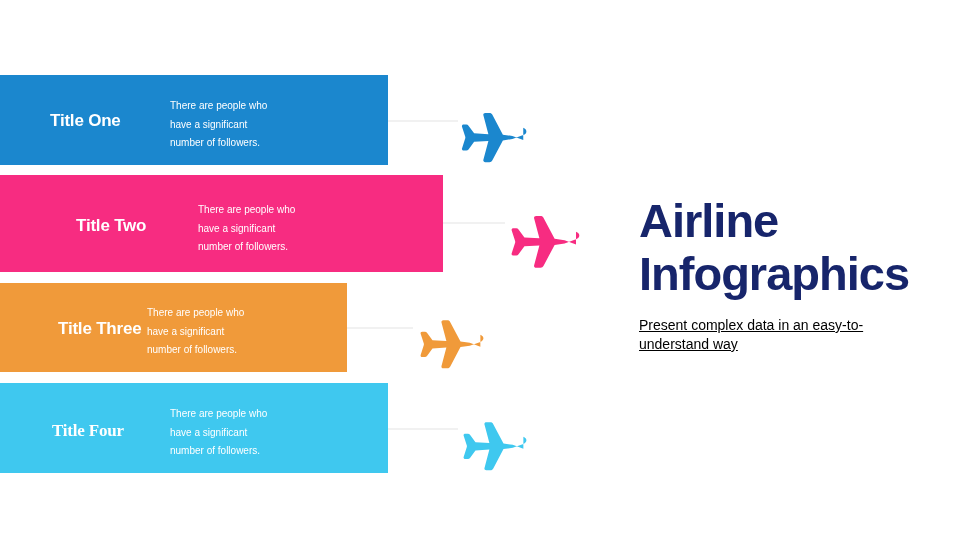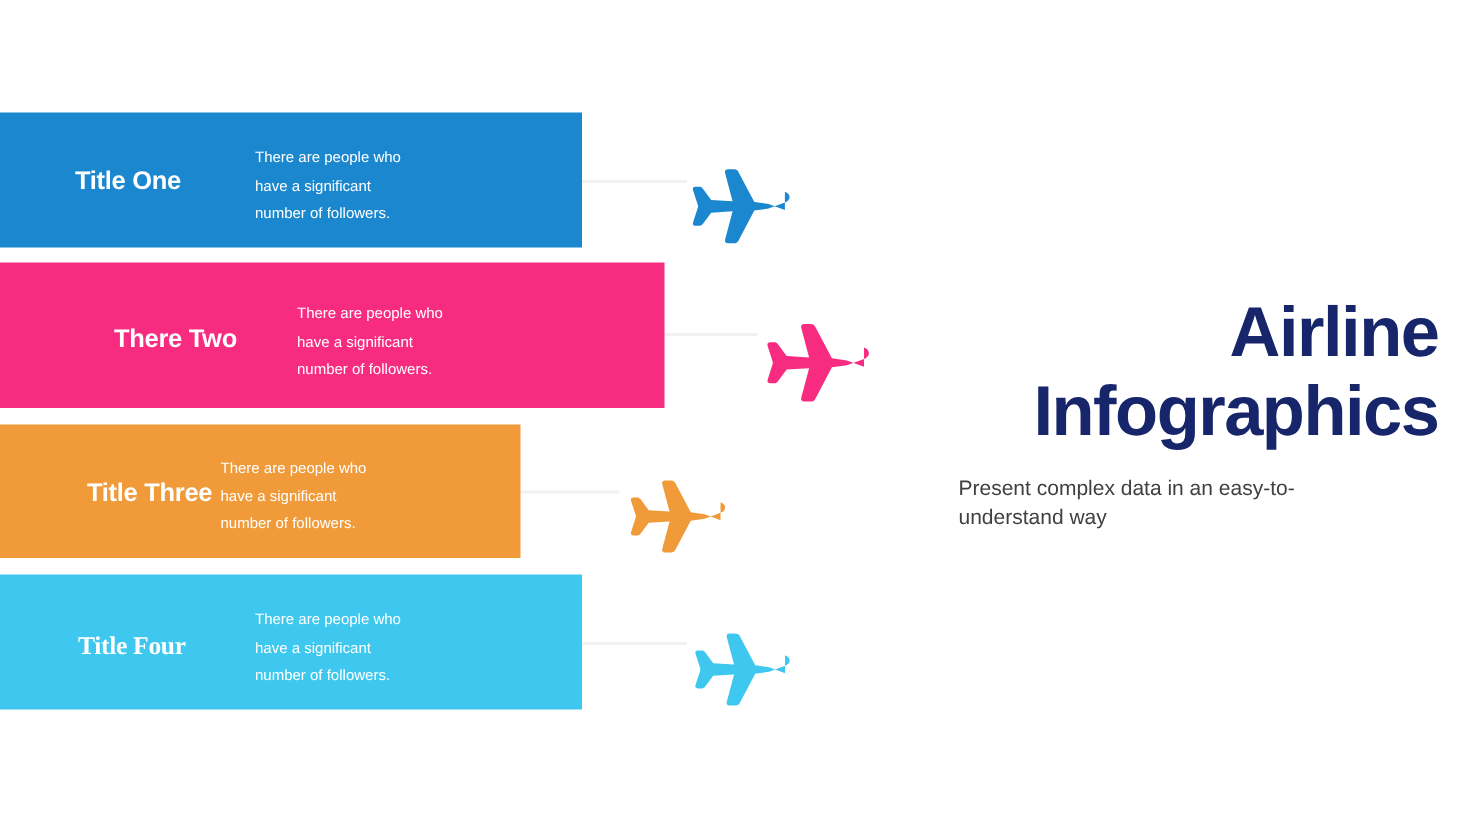--- a/index.html
+++ b/index.html
@@ -70,21 +70,20 @@
     position: absolute;
     left: 639px;
     top: 194px;
     width: 320px;
     color: #17256b;
     font-size: 47px;
     font-weight: bold;
     line-height: 53px;
     letter-spacing: -1px;
     white-space: pre-line;
-    text-align: right;
   }
   #subhead {
     position: absolute;
     left: 639px;
     top: 316px;
     width: 275px;
     color: #808080;
     font-size: 14px;
     line-height: 19px;
   }
@@ -103,21 +102,21 @@
     <div class="bar-inner">
       <div class="bar-title" style="left: 50px; top: 36px;">Title One</div>
       <div class="bar-desc" style="left: 170px; top: 22px;">There are people who
 have a significant
 number of followers.</div>
     </div>
   </div>
 
   <div class="bar" style="left: 0px; top: 175px; width: 443px; height: 97px; background: rgb(247, 44, 129);">
     <div class="bar-inner">
-      <div class="bar-title" style="left: 76px; top: 41px;">There Two</div>
+      <div class="bar-title" style="left: 76px; top: 41px;">Title Two</div>
       <div class="bar-desc" style="left: 198px; top: 26px;">There are people who
 have a significant
 number of followers.</div>
     </div>
   </div>
 
   <div class="bar" style="left: 0px; top: 283px; width: 347px; height: 89px; background: rgb(240, 154, 58);">
     <div class="bar-inner">
       <div class="bar-title" style="left: 13px; top: 36px; margin-left: 45px;">Title Three</div>
       <div class="bar-desc" style="left: 147px; top: 21px;">There are people who
@@ -151,15 +150,15 @@
       </svg>
     </div>
   <div class="plane" style="left: 450px; top: 400px; width: 78px; height: 78px;">
       <svg viewBox="0 0 64 64" xmlns="http://www.w3.org/2000/svg">
         <path fill="#3fc8ef" d="M60.2 30.2c1.6.6 2.5 1.6 2.5 2.9s-.9 2.3-2.5 2.9l-8.7 3.2-7.6 1.1-8.4 15.9c-.5 1-1.3 1.5-2.3 1.5h-3.4c-1.1 0-1.8-.8-1.5-1.9l4-15.1-11.4.7-4.5 6.1c-.4.6-1 .9-1.7.9h-2.2c-1 0-1.6-.8-1.3-1.7l2.6-8.1c.1-.4.1-.8 0-1.2l-2.6-8.1c-.3-1 .3-1.7 1.3-1.7h2.2c.7 0 1.3.3 1.7.9l4.5 6.1 11.4.7-4-15.1c-.3-1.1.4-1.9 1.5-1.9h3.4c1 0 1.8.5 2.3 1.5l8.4 15.9 7.6 1.1 8.7 3.2z"></path>
       </svg>
     </div>
 
   <div id="headline" style="color: rgb(23, 37, 107);">Airline
 Infographics</div>
-  <div id="subhead" style="color: #404040;">Present complex data in an easy-to-understand way</div>
+  <div id="subhead" style="color: #000000; text-decoration: underline;">Present complex data in an easy-to-understand way</div>
 
 </div>
 
 </body></html>

